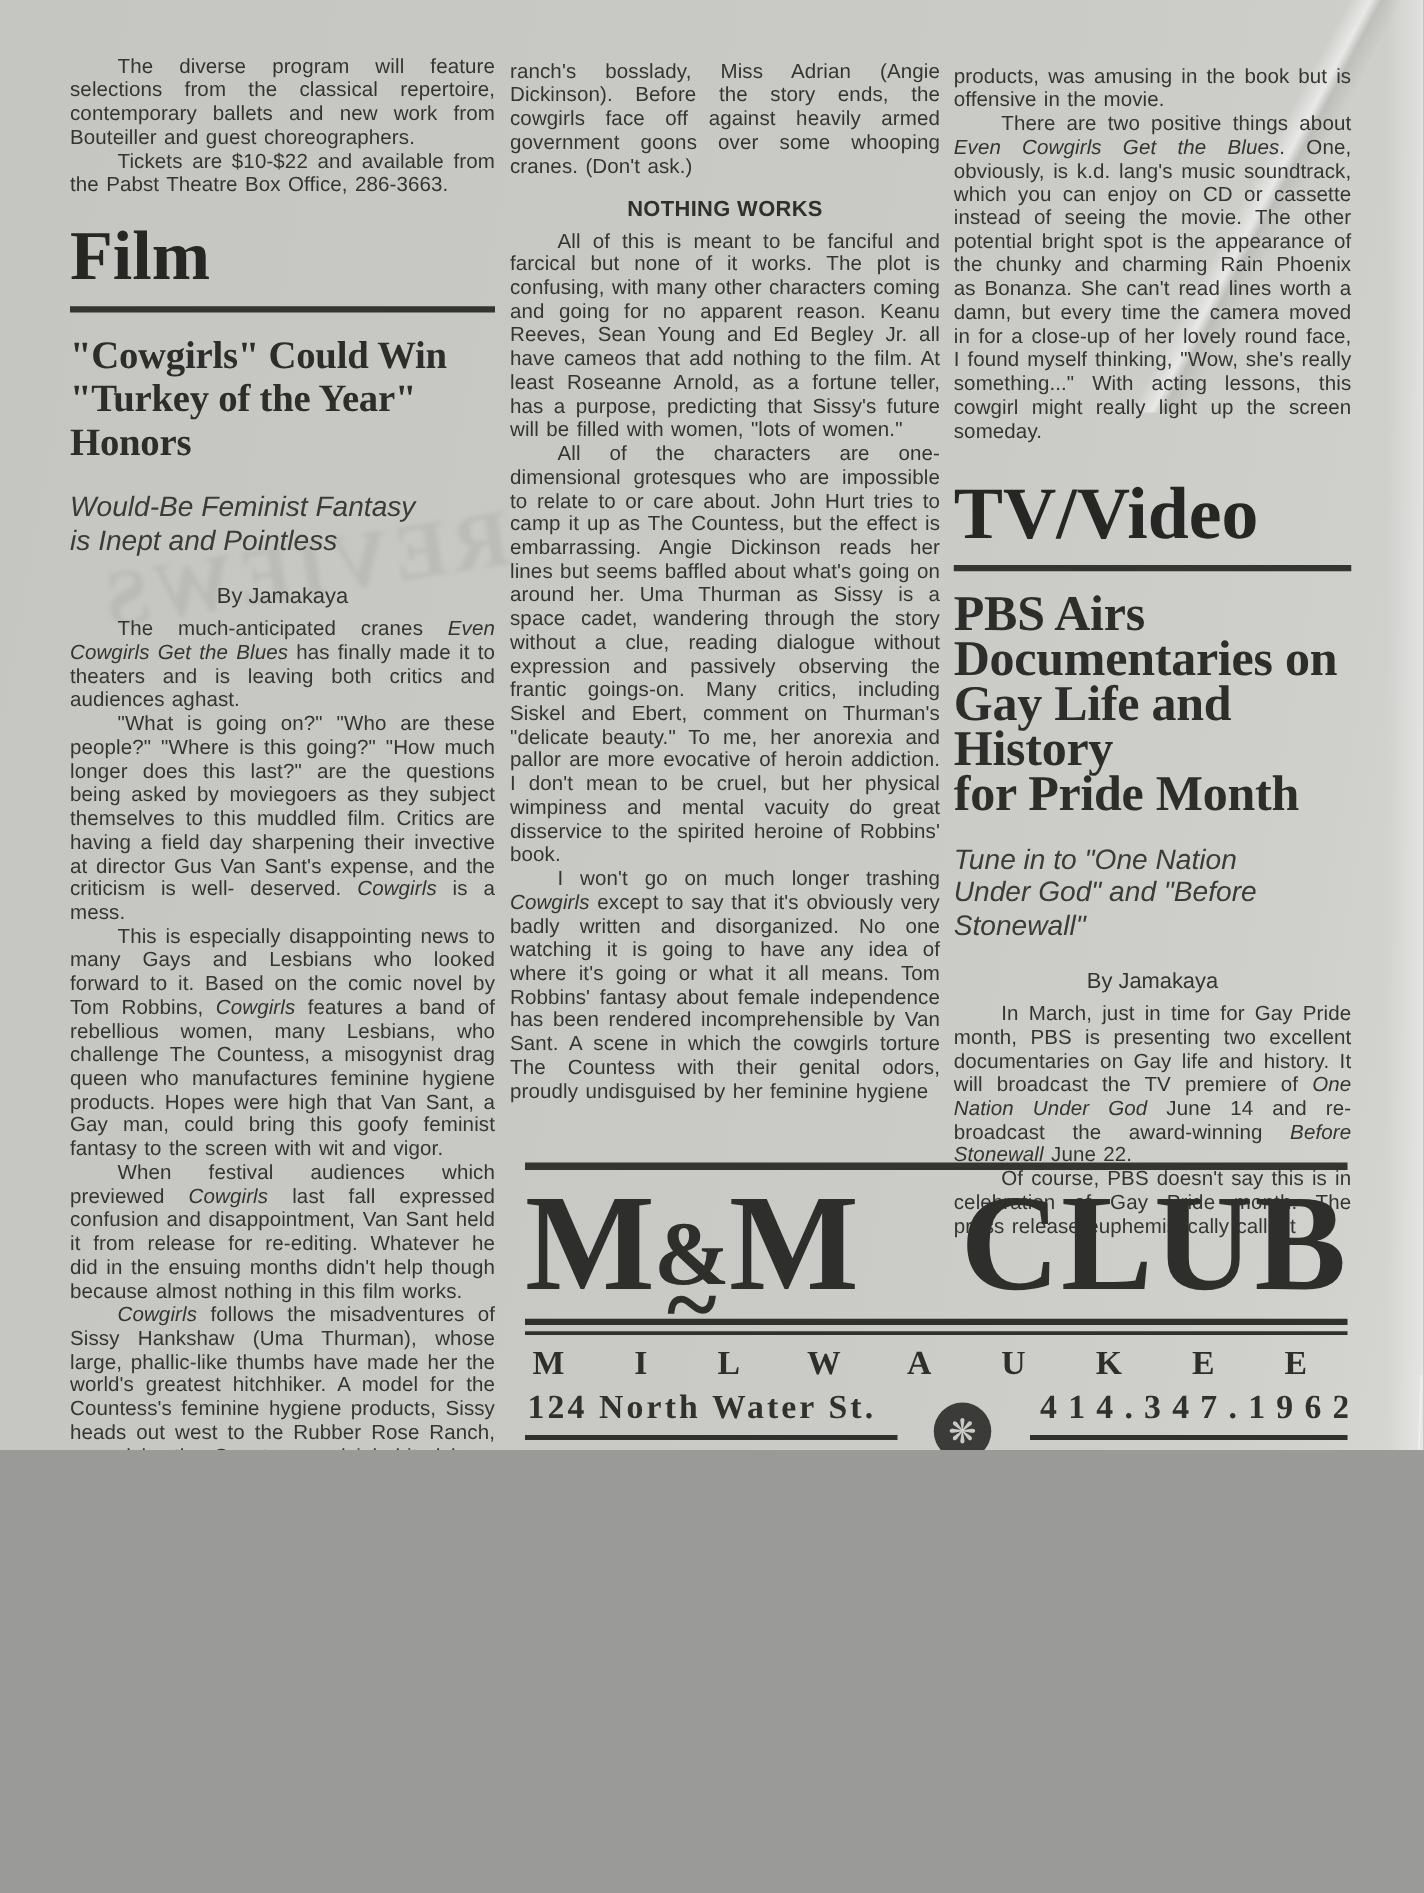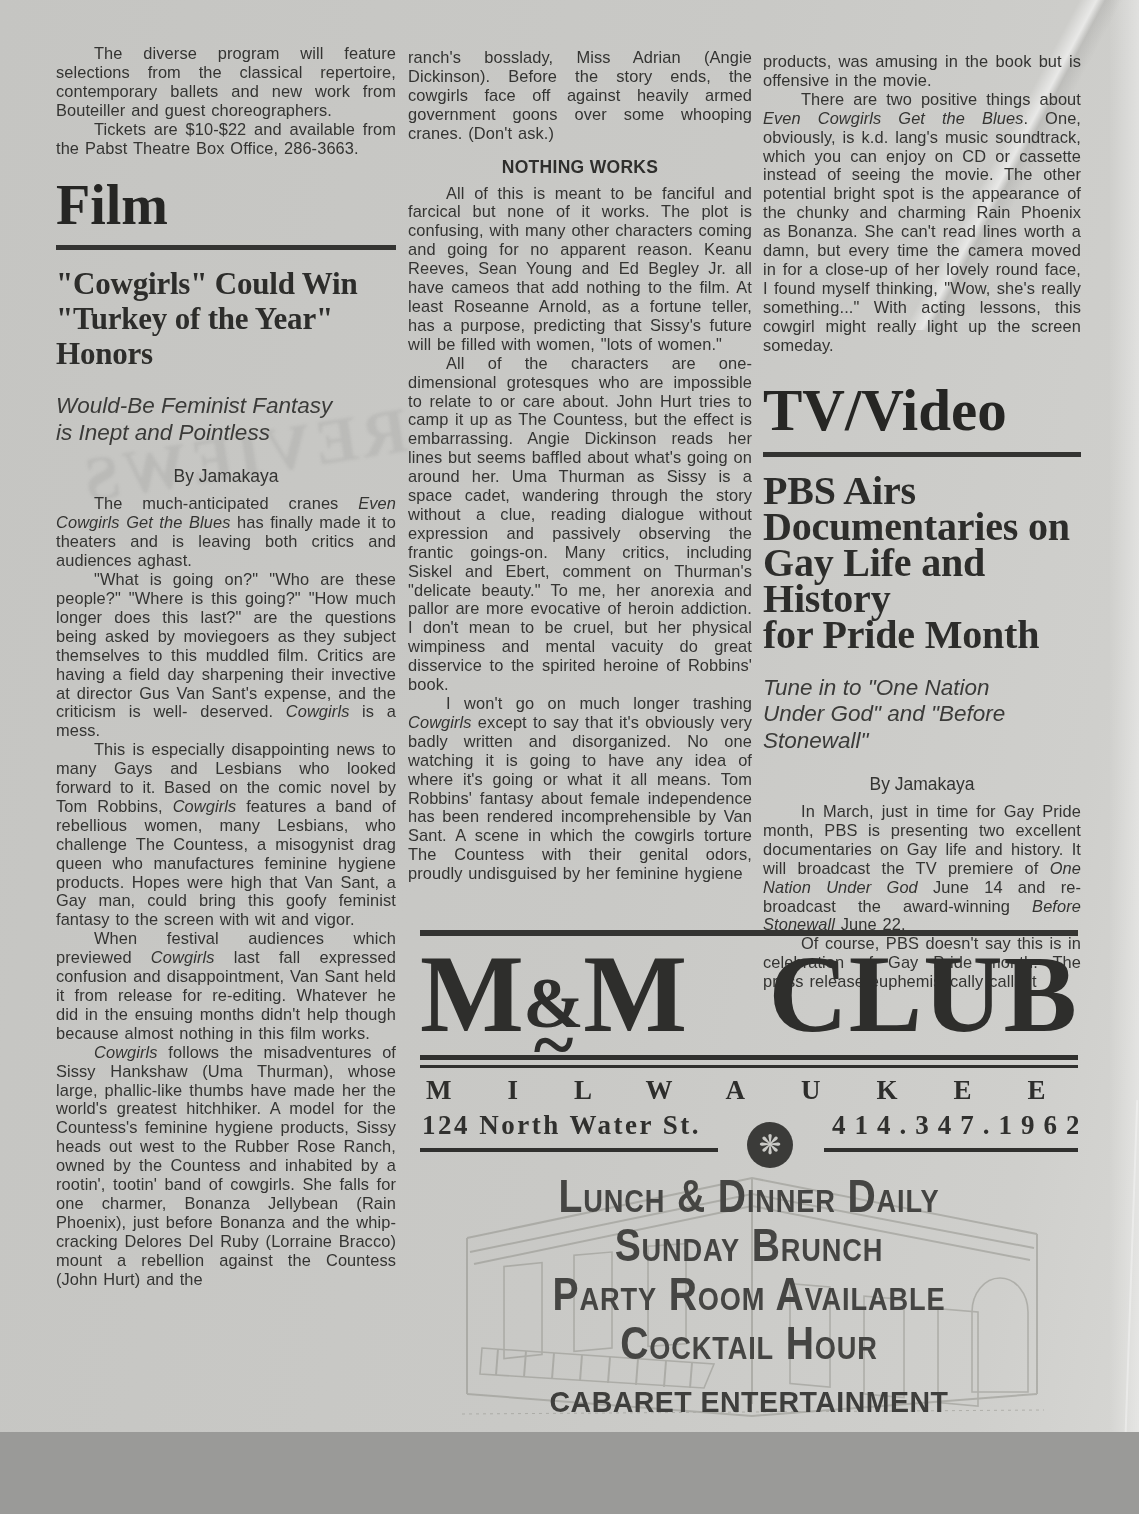--- a/index.html
+++ b/index.html
@@ -1,17 +1,17 @@
 <!DOCTYPE html>
 <html><head>
 <meta charset="utf-8">
 <style>
   html,body{margin:0;padding:0;background:#9a9a98;}
   .page{
-    position:relative; width:1139px; height:1432px; overflow:hidden;
+    position:relative; width:1139px; height:1160px; overflow:hidden;
     background:linear-gradient(100deg,#c5c5c2 0%,#c9c9c6 55%,#cfcfcc 88%,#d6d6d3 100%);
     font-family:"Liberation Sans",sans-serif; color:#333331;
   }
   
   .crease{position:absolute; right:0; top:0; width:260px; height:330px; pointer-events:none;
     background:linear-gradient(118deg,rgba(0,0,0,0) 46%,rgba(255,255,255,.55) 50%,rgba(120,120,118,.18) 52%,rgba(0,0,0,0) 56%);}
   .edge-light{position:absolute; right:0; top:0; bottom:0; width:30px; pointer-events:none;
     background:linear-gradient(to right,rgba(255,255,255,0),rgba(255,255,255,.38));}
   .crease-low{position:absolute; right:8px; top:1100px; width:2px; height:414px; background:rgba(255,255,255,.35);
     transform:rotate(2deg); pointer-events:none;}

